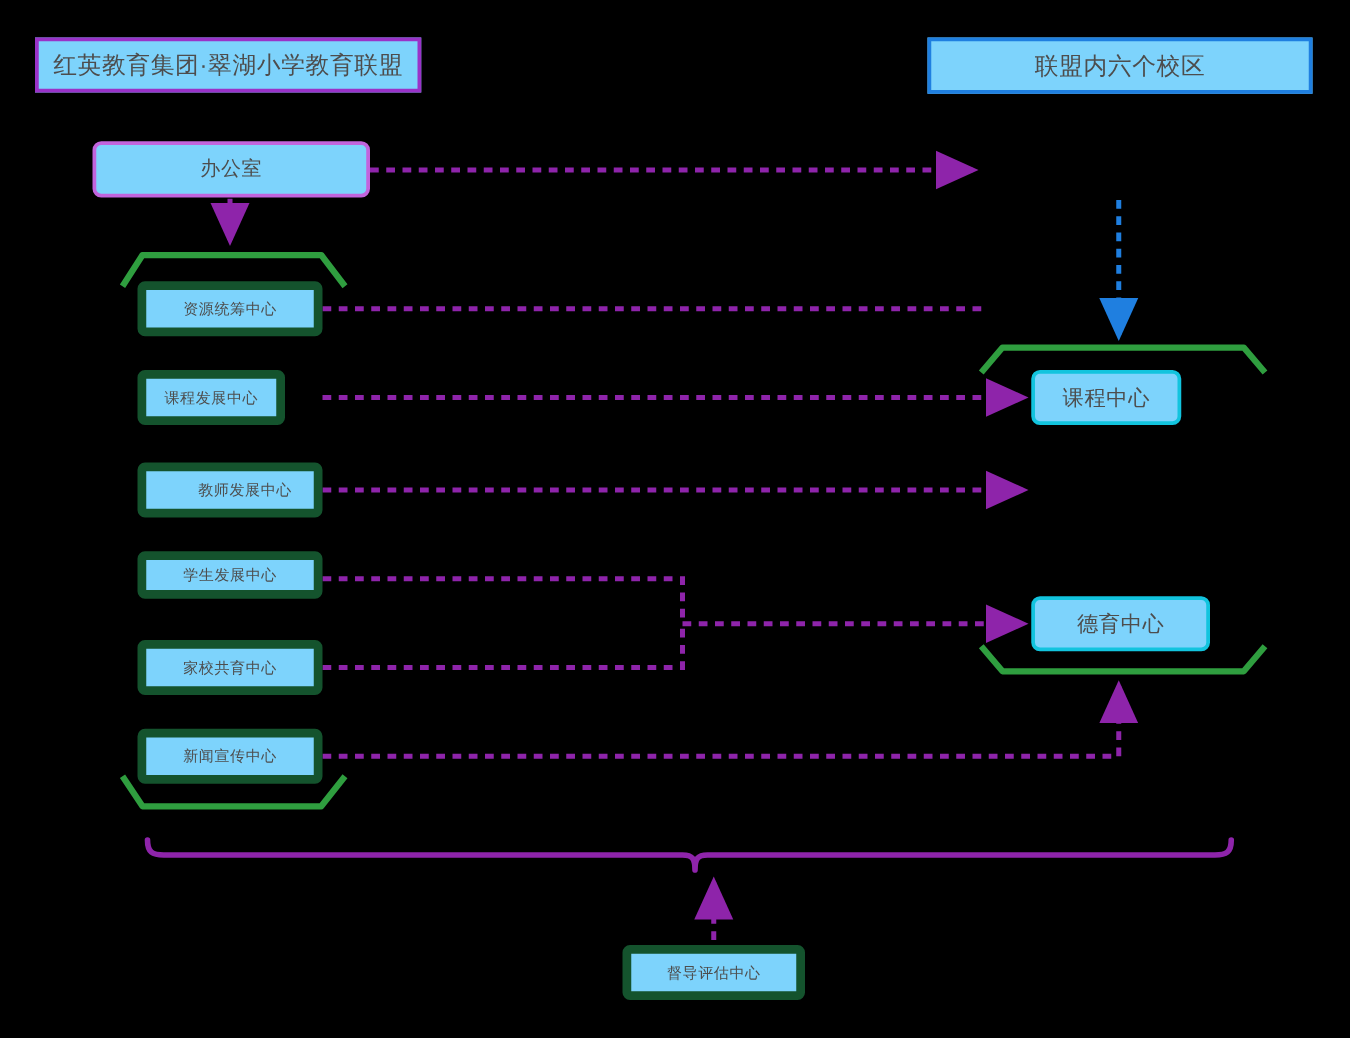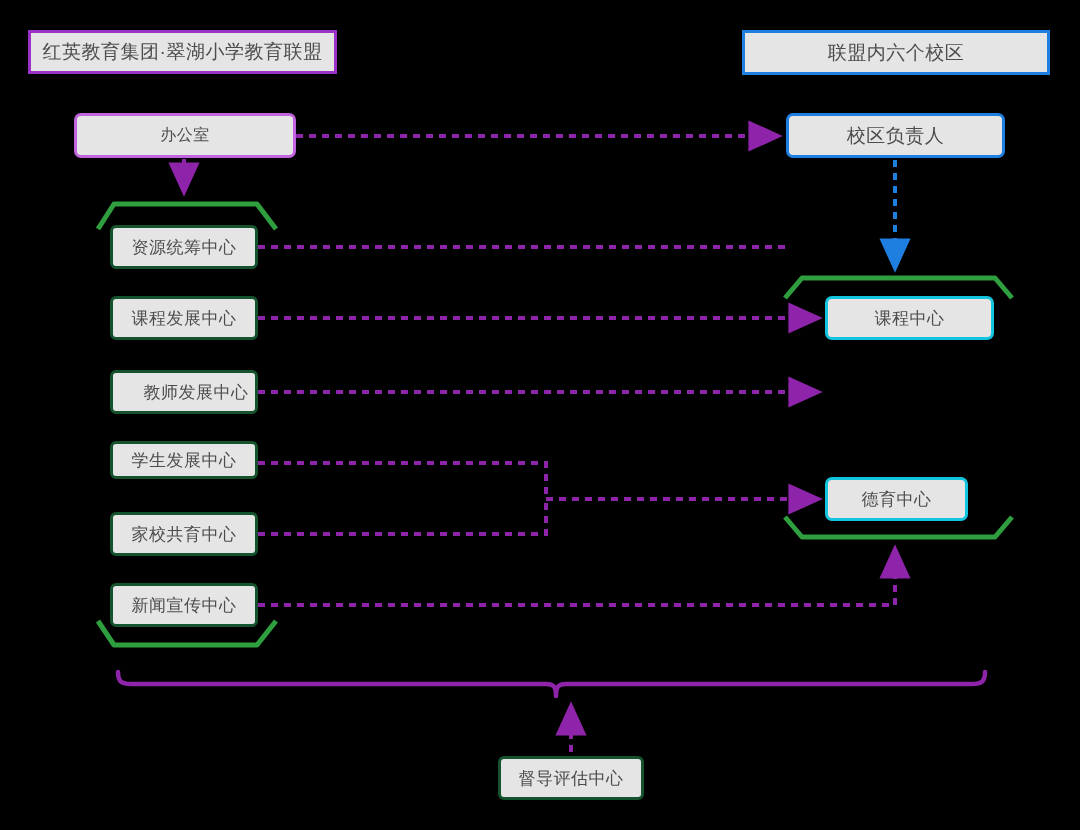--- a/index.html
+++ b/index.html
@@ -19,21 +19,21 @@
     position: absolute;
     left: 0;
     top: 0;
     width: 1080px;
     height: 830px;
     pointer-events: none;
   }
   .node {
     position: absolute;
     box-sizing: border-box;
-    background: #e5e5e5;
+    background: #7dd3fc;
     color: #4d4d4d;
     display: flex;
     align-items: center;
     justify-content: center;
     text-align: center;
     letter-spacing: 0.5px;
     white-space: nowrap;
   }
   .node-title {
     border: 3px solid #9a32c8;
@@ -49,23 +49,23 @@
     border: 3px solid #c264dd;
     border-radius: 7px;
     font-size: 16px;
   }
   .node-blue {
     border: 3px solid #1f7fe0;
     border-radius: 7px;
     font-size: 19px;
   }
   .node-orange {
-    border: 3px solid #14532d;
+    border: 7px solid #14532d;
     border-radius: 6px;
-    font-size: 17px;
+    font-size: 12px;
   }
   .node-cyan {
     border: 3px solid #12c4de;
     border-radius: 7px;
     font-size: 17px;
   }
 </style>
 </head>
 <body>
 
@@ -119,34 +119,33 @@
 
     <path d="M571,752 L571,706" fill="none" stroke="#8e24aa" stroke-width="4" stroke-dasharray="7 6" marker-end="url(#arrow-purple)"></path>
   </svg>
 
   <div class="node node-title" style="left:28px; top:30px; width:309px; height:44px;">红英教育集团·翠湖小学教育联盟</div>
 
   <div class="node node-title-blue" style="left:742px; top:30px; width:308px; height:45px;">联盟内六个校区</div>
 
   <div class="node node-purple" style="left:74px; top:113px; width:222px; height:45px;">办公室</div>
 
-  <div class="node node-blue" style="left:786px; top:113px; width:219px; height:45px;">校区负责人</div>
 
   <div class="node node-orange" style="left:110px; top:225px; width:148px; height:44px;">资源统筹中心</div>
 
-  <div class="node node-orange" style="left:110px; top:296px; width:148px; height:44px;">课程发展中心</div>
+  <div class="node node-orange" style="left:110px; top:296px; width:118px; height:44px;">课程发展中心</div>
 
   <div class="node node-orange" style="left:110px; top:370px; width:148px; height:44px;padding-left:24px;">教师发展中心</div>
 
   <div class="node node-orange" style="left:110px; top:441px; width:148px; height:38px;">学生发展中心</div>
 
   <div class="node node-orange" style="left:110px; top:512px; width:148px; height:44px;">家校共育中心</div>
 
   <div class="node node-orange" style="left:110px; top:583px; width:148px; height:44px;">新闻宣传中心</div>
 
-  <div class="node node-cyan" style="left:825px; top:296px; width:169px; height:44px;">课程中心</div>
+  <div class="node node-cyan" style="left:825px; top:296px; width:120px; height:44px;">课程中心</div>
 
 
   <div class="node node-cyan" style="left:825px; top:477px; width:143px; height:44px;">德育中心</div>
 
   <div class="node node-orange" style="left:498px; top:756px; width:146px; height:44px;">督导评估中心</div>
 
 </div>
 
 </body></html>

